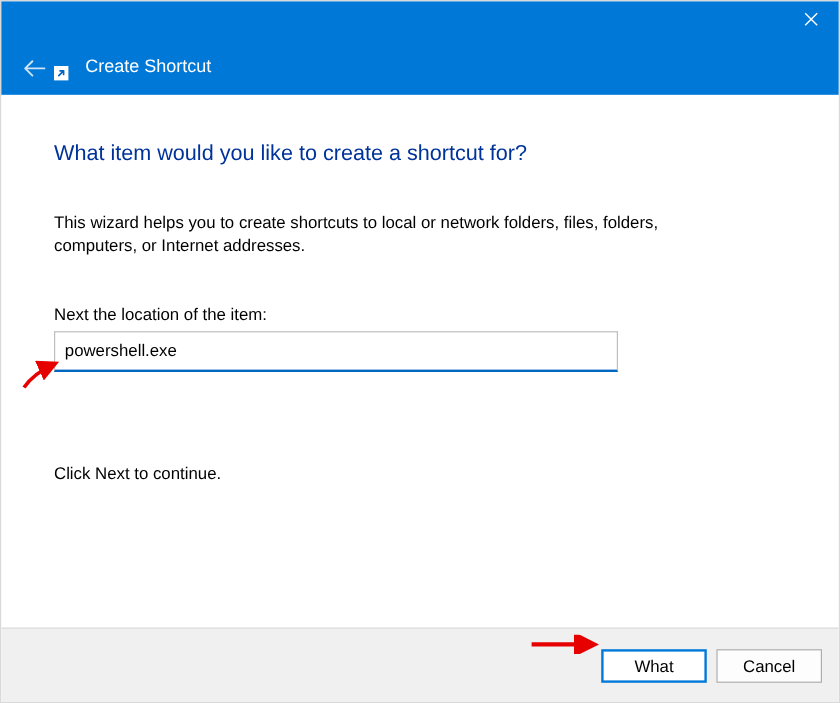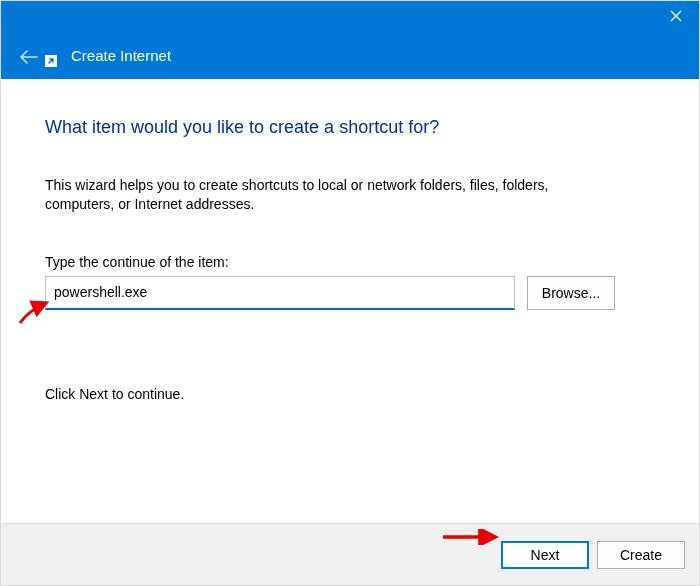--- a/index.html
+++ b/index.html
@@ -79,20 +79,21 @@
     max-width: 560px;
   }
   .field-label {
     font-size: 14px;
     margin: 0 0 6px 0;
   }
   .field-row {
     display: flex;
     align-items: stretch;
     gap: 12px;
+    justify-content: space-between;
   }
   .location-input {
     flex: 1;
     height: 34px;
     border: 1px solid #bfbfbf;
     border-bottom: 2px solid #0067c0;
     padding: 0 8px;
     font-family: inherit;
     font-size: 14px;
     outline: none;
@@ -157,37 +158,36 @@
   <div class="back-arrow">
     <svg viewBox="0 0 20 16">
       <path d="M8 2 L2 8 L8 14 M2 8 L18 8" stroke="#cfe3f7" stroke-width="1.6" fill="none" stroke-linecap="round" stroke-linejoin="round"></path>
     </svg>
   </div>
   <div class="shortcut-icon">
     <svg viewBox="0 0 10 10">
       <path d="M3 7 L7 3 M4 3 L7 3 L7 6" stroke="#0067c0" stroke-width="1.4" fill="none" stroke-linecap="round" stroke-linejoin="round"></path>
     </svg>
   </div>
-  <div class="title-text">Create Internet</div>
+  <div class="title-text">Create Shortcut</div>
 </div>
 
 <div class="content">
   <h1 class="heading">What item would you like to create a shortcut for?</h1>
   <p class="desc">This wizard helps you to create shortcuts to local or network folders, files, folders, computers, or Internet addresses.</p>
-  <div class="field-label">Type the continue of the item:</div>
+  <div class="field-label">Next the location of the item:</div>
   <div class="field-row">
     <input class="location-input" type="text" value="powershell.exe" style="">
-    <button class="browse-btn">Browse...</button>
   </div>
   <div class="continue-text">Click Next to continue.</div>
 </div>
 
 <div class="footer">
-  <button class="primary">Next</button>
-  <button>Create</button>
+  <button class="primary">What</button>
+  <button>Cancel</button>
 </div>
 
 <svg class="arrow" style="left:15px; top:298px; width:40px; height:28px;" viewBox="0 0 40 28">
   <defs>
     <marker id="ah1" viewBox="0 0 10 10" refX="8" refY="5" markerWidth="6" markerHeight="6" orient="auto-start-reverse">
       <path d="M0 0 L10 5 L0 10 z" fill="#e60000"></path>
     </marker>
   </defs>
   <path d="M4 24 Q12 12 30 4" stroke="#e60000" stroke-width="3" fill="none" marker-end="url(#ah1)"></path>
 </svg>

